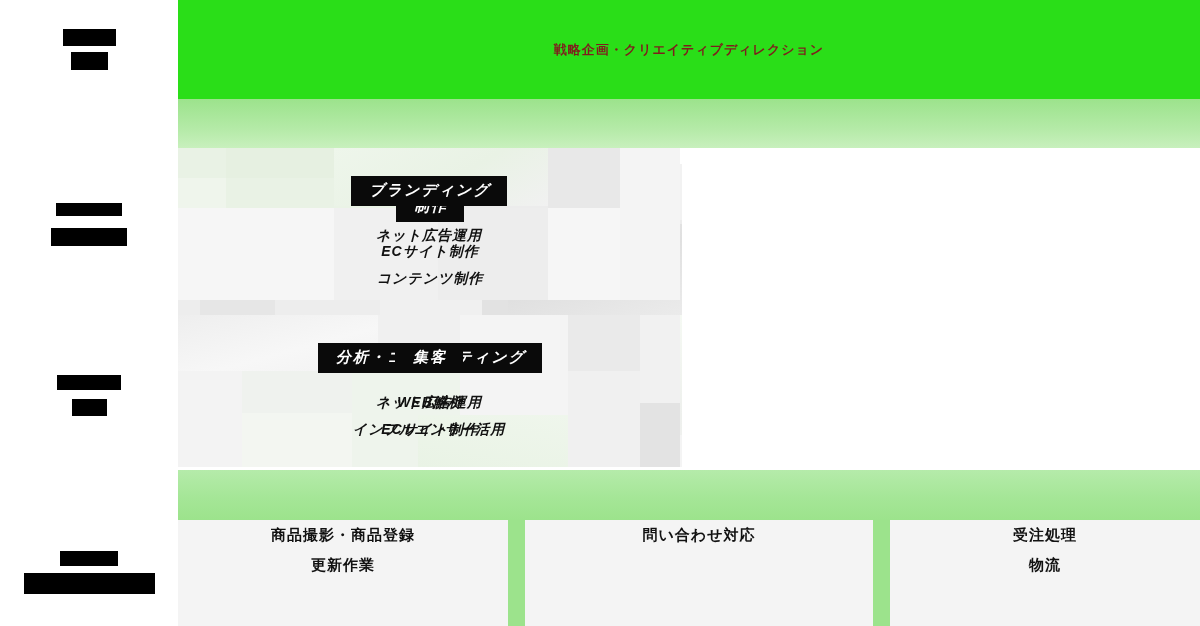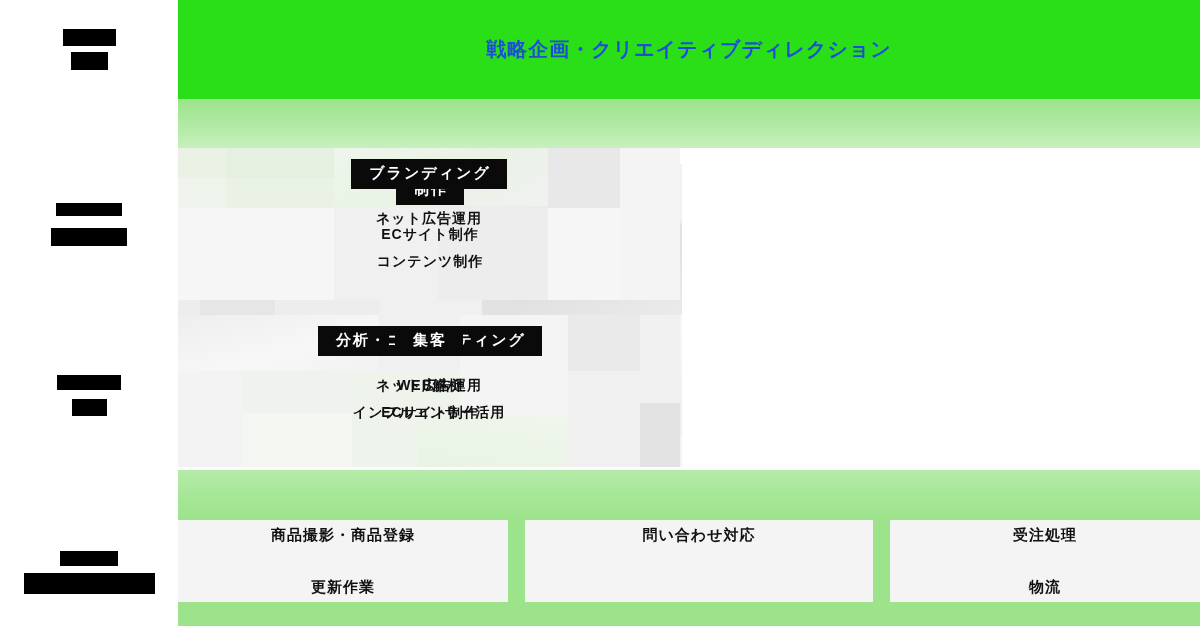--- a/index.html
+++ b/index.html
@@ -62,22 +62,22 @@
   .header-band {
     position: absolute;
     left: 0; top: 0;
     width: 1022px; height: 99px;
     background: #2ade18;
     display: flex;
     align-items: center;
     justify-content: center;
   }
   .header-title {
-    color: #1d4ed8;
-    font-size: 20px;
+    color: #7f1d1d;
+    font-size: 13px;
     font-weight: bold;
     letter-spacing: 1px;
     white-space: nowrap;
   }
 
   
   .connector-top {
     position: absolute;
     left: 0; top: 99px;
     width: 1022px; height: 49px;
@@ -115,21 +115,22 @@
     display: block;
   }
   .card-inner {
     position: relative;
     z-index: 3;
     height: 100%;
     display: flex;
     flex-direction: column;
     align-items: center;
     justify-content: flex-start;
-    padding-top: 11px;
+    padding-top: 28px;
+    font-style: italic;
   }
   .card-tag {
     background: #0a0a0a;
     color: #ffffff;
     font-size: 15px;
     font-weight: bold;
     letter-spacing: 2px;
     padding: 6px 16px 7px 18px;
     line-height: 1.1;
     white-space: nowrap;
@@ -150,26 +151,26 @@
   
   .bottom-row {
     position: absolute;
     left: 0; top: 520px;
     width: 1022px; height: 106px;
     background: #9ce38c;
   }
   .bottom-box {
     position: absolute;
     top: 0;
-    height: 82px;
+    height: 106px;
     background: #f4f4f4;
     display: flex;
     flex-direction: column;
     align-items: center;
-    justify-content: space-between;
+    justify-content: flex-start;
   }
   .bb1 { left: 0;   width: 330px; }
   .bb2 { left: 347px; width: 348px; }
   .bb3 { left: 712px; width: 310px; }
   .bottom-line {
     color: #111111;
     font-size: 15px;
     font-weight: bold;
     letter-spacing: 1px;
     line-height: 30px;

